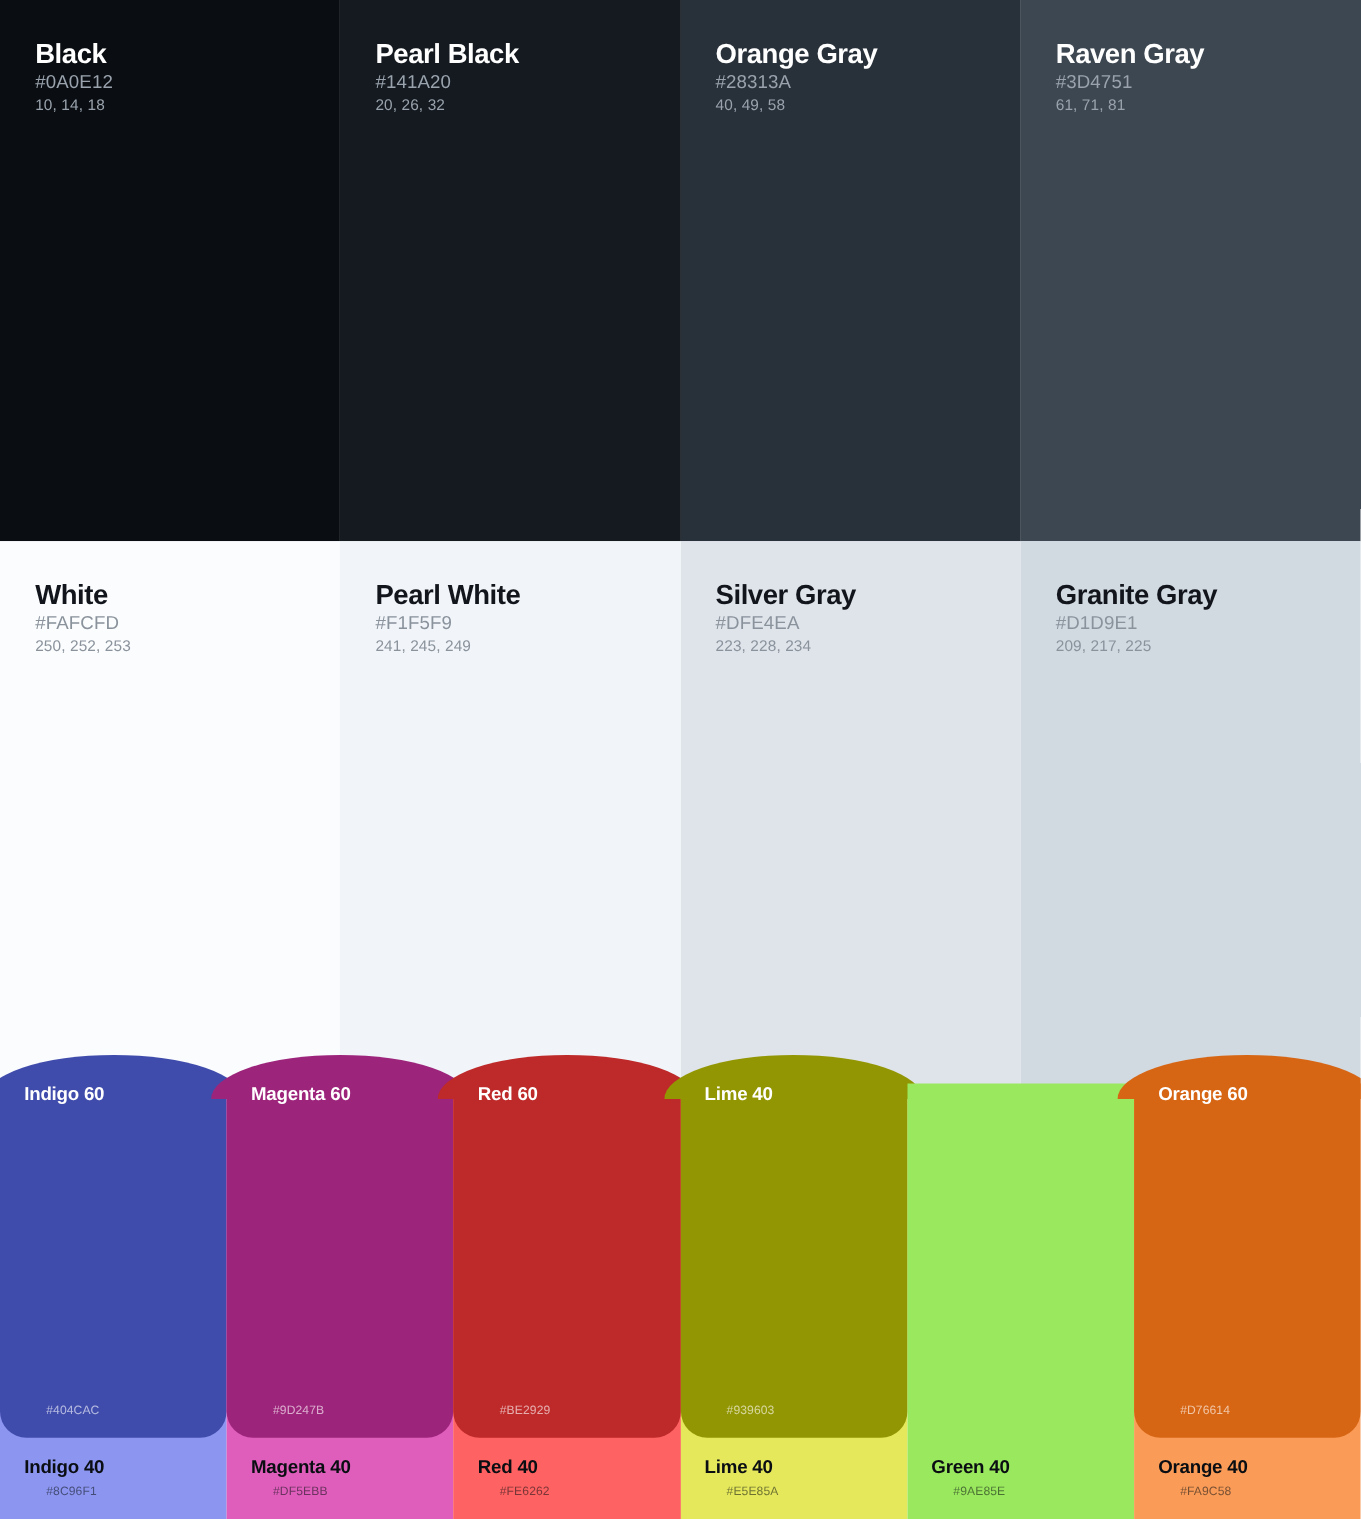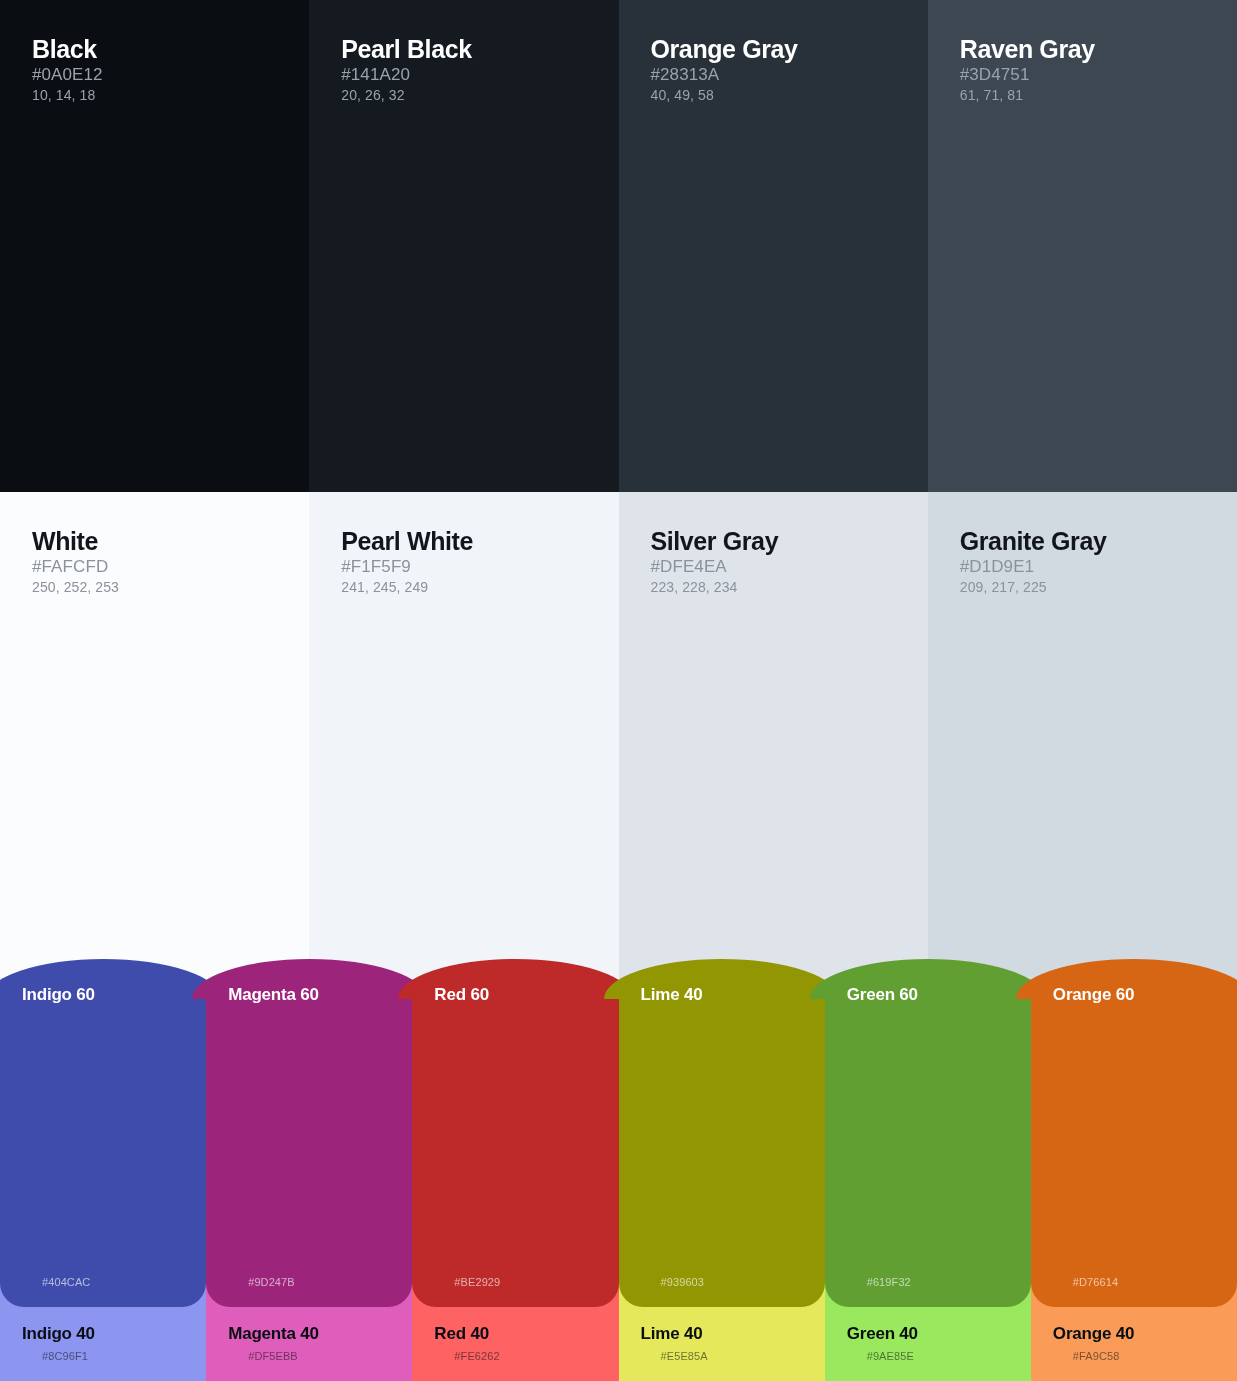--- a/index.html
+++ b/index.html
@@ -221,24 +221,20 @@
         <div class="chip-title">Lime 40</div>
         <div class="chip-hex">#939603</div>
       </div>
     </div>
 
     <div class="chroma-col">
       <div class="tier40 txt-dark" style="background:#9AE85E">
         <div class="chip-title">Green 40</div>
         <div class="chip-hex">#9AE85E</div>
       </div>
-      <div class="tier60 txt-light" style="background:#619F32">
-        <div class="chip-title">Green 60</div>
-        <div class="chip-hex">#619F32</div>
-      </div>
     </div>
 
     <div class="chroma-col">
       <div class="tier40 txt-dark" style="background:#FA9C58">
         <div class="chip-title">Orange 40</div>
         <div class="chip-hex">#FA9C58</div>
       </div>
       <div class="tier60 txt-light" style="background:#D76614">
         <div class="chip-title">Orange 60</div>
         <div class="chip-hex">#D76614</div>

